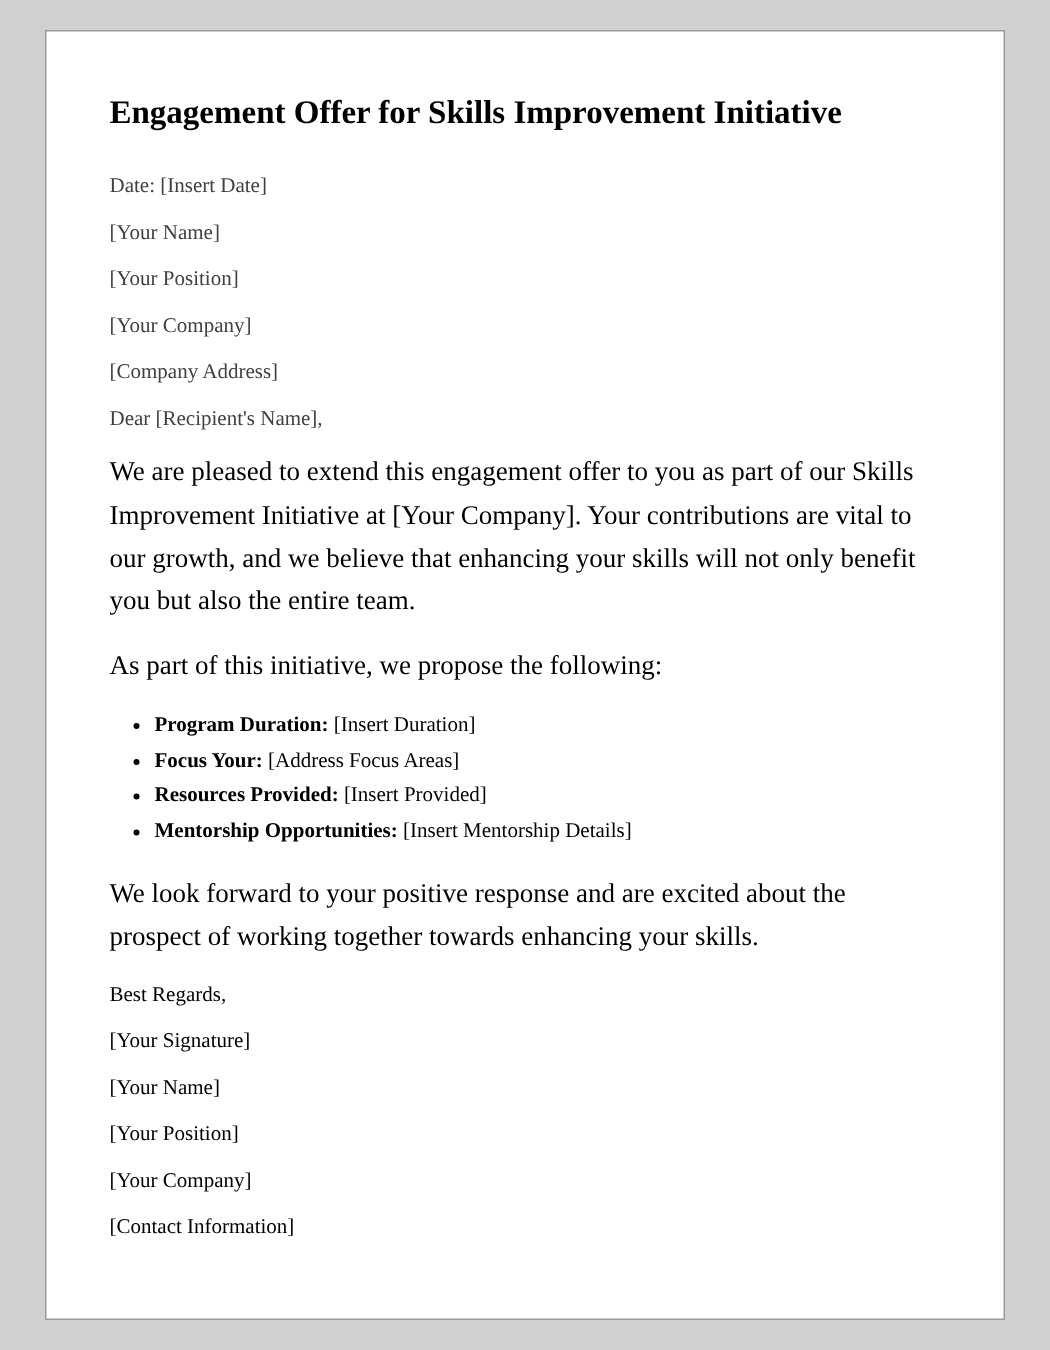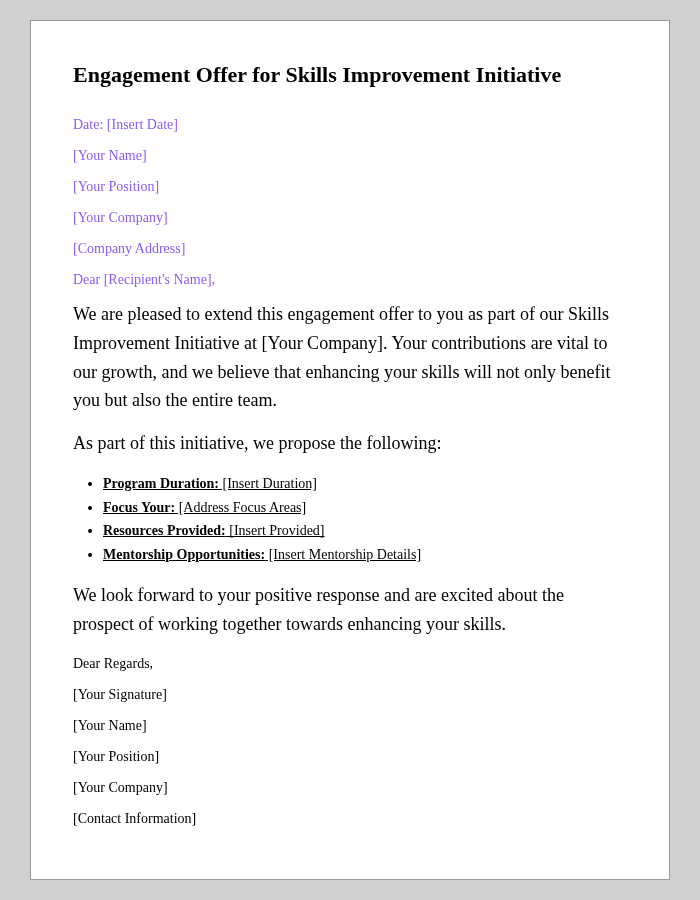--- a/index.html
+++ b/index.html
@@ -29,37 +29,36 @@
     .doc-title {
       font-size: 22px;
       font-weight: bold;
       line-height: 1.3;
       margin-bottom: 24px;
       color: #000;
     }
 
     .field-line {
       font-size: 14px;
-      color: #8b5cf6;
+      color: #404040;
       margin-bottom: 10px;
       line-height: 1.5;
     }
 
     .body-paragraph {
       font-size: 18px;
       color: #000;
       line-height: 1.6;
       margin-bottom: 14px;
     }
 
     .bullet-list {
       margin: 1px 0 14px 30px;
       padding: 0;
       list-style: disc;
-      text-decoration: underline;
     }
 
     .bullet-list li {
       font-size: 14px;
       color: #000;
       line-height: 1.7;
     }
 
     .bullet-list li strong {
       font-weight: bold;
@@ -106,21 +105,21 @@
       <strong>Resources Provided:</strong><span> [Insert Provided]</span>
     </li>
     <li>
       <strong>Mentorship Opportunities:</strong><span> [Insert Mentorship Details]</span>
     </li>
   </ul>
 
 
   <p class="body-paragraph">We look forward to your positive response and are excited about the prospect of working together towards enhancing your skills.</p>
 
-  <p class="closing-line">Dear Regards,</p>
+  <p class="closing-line">Best Regards,</p>
 
   <p class="closing-line">[Your Signature]</p>
 
   <p class="closing-line">[Your Name]</p>
 
   <p class="closing-line">[Your Position]</p>
 
   <p class="closing-line">[Your Company]</p>
 
   <p class="closing-line">[Contact Information]</p>

